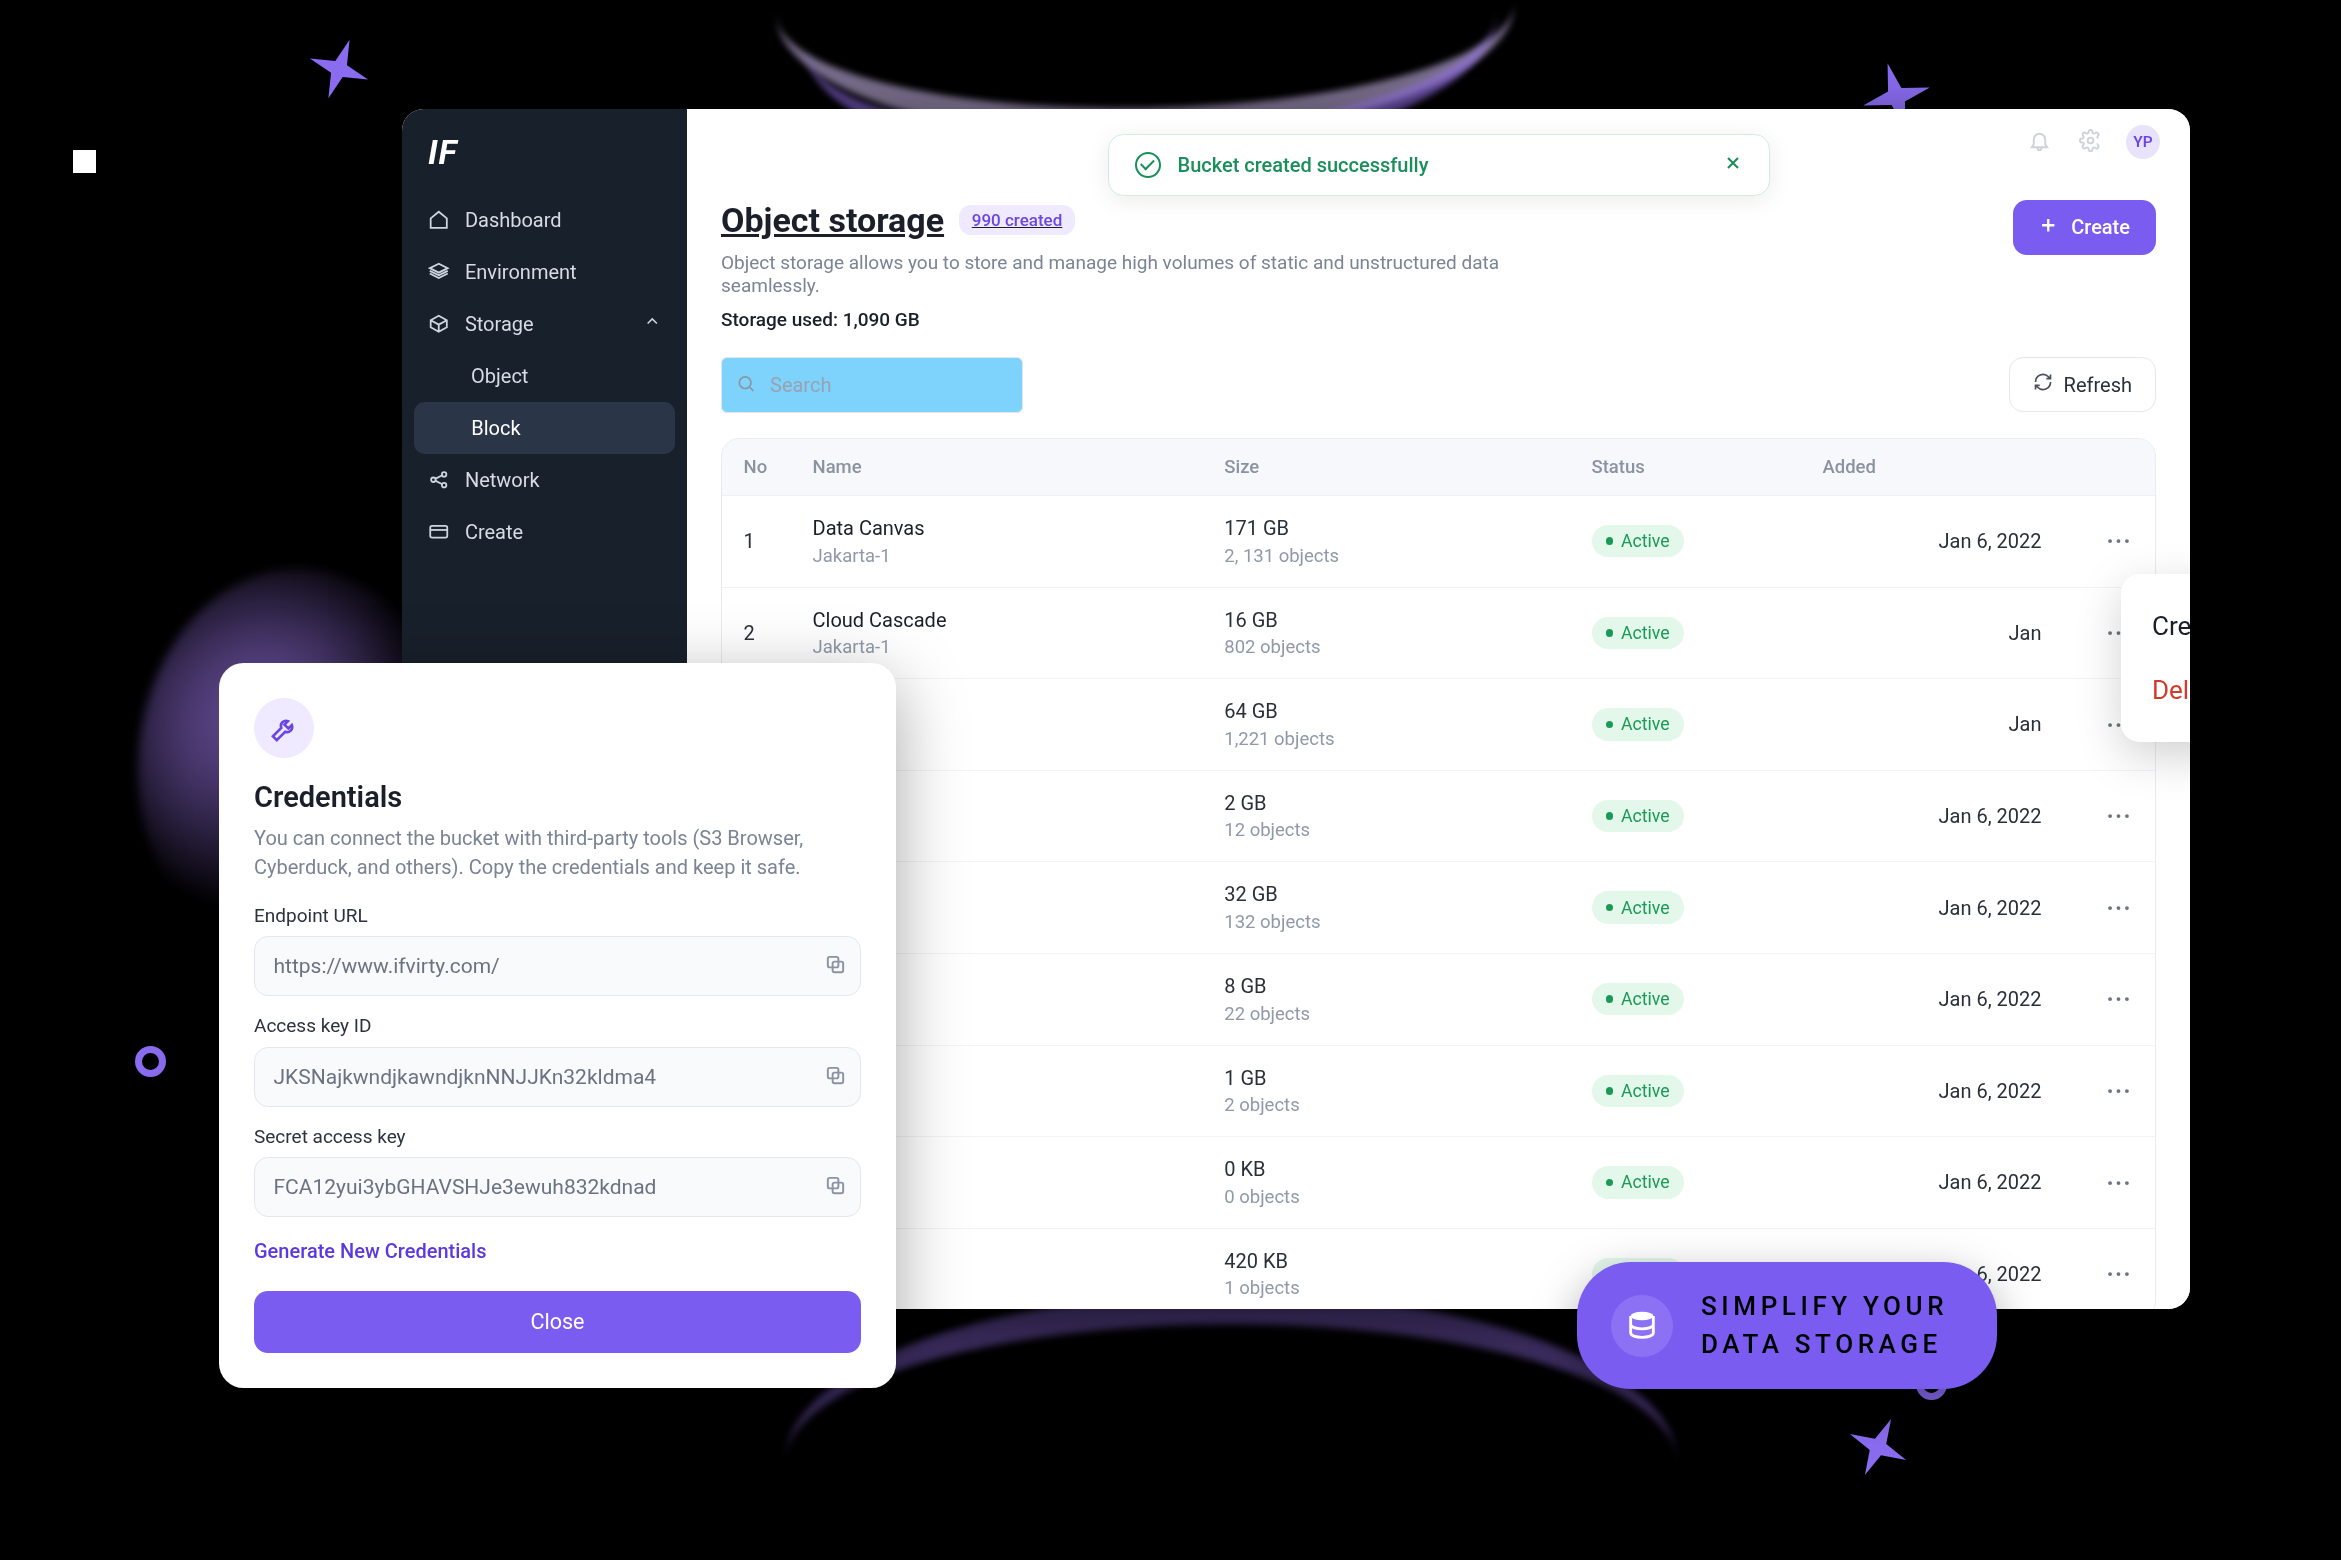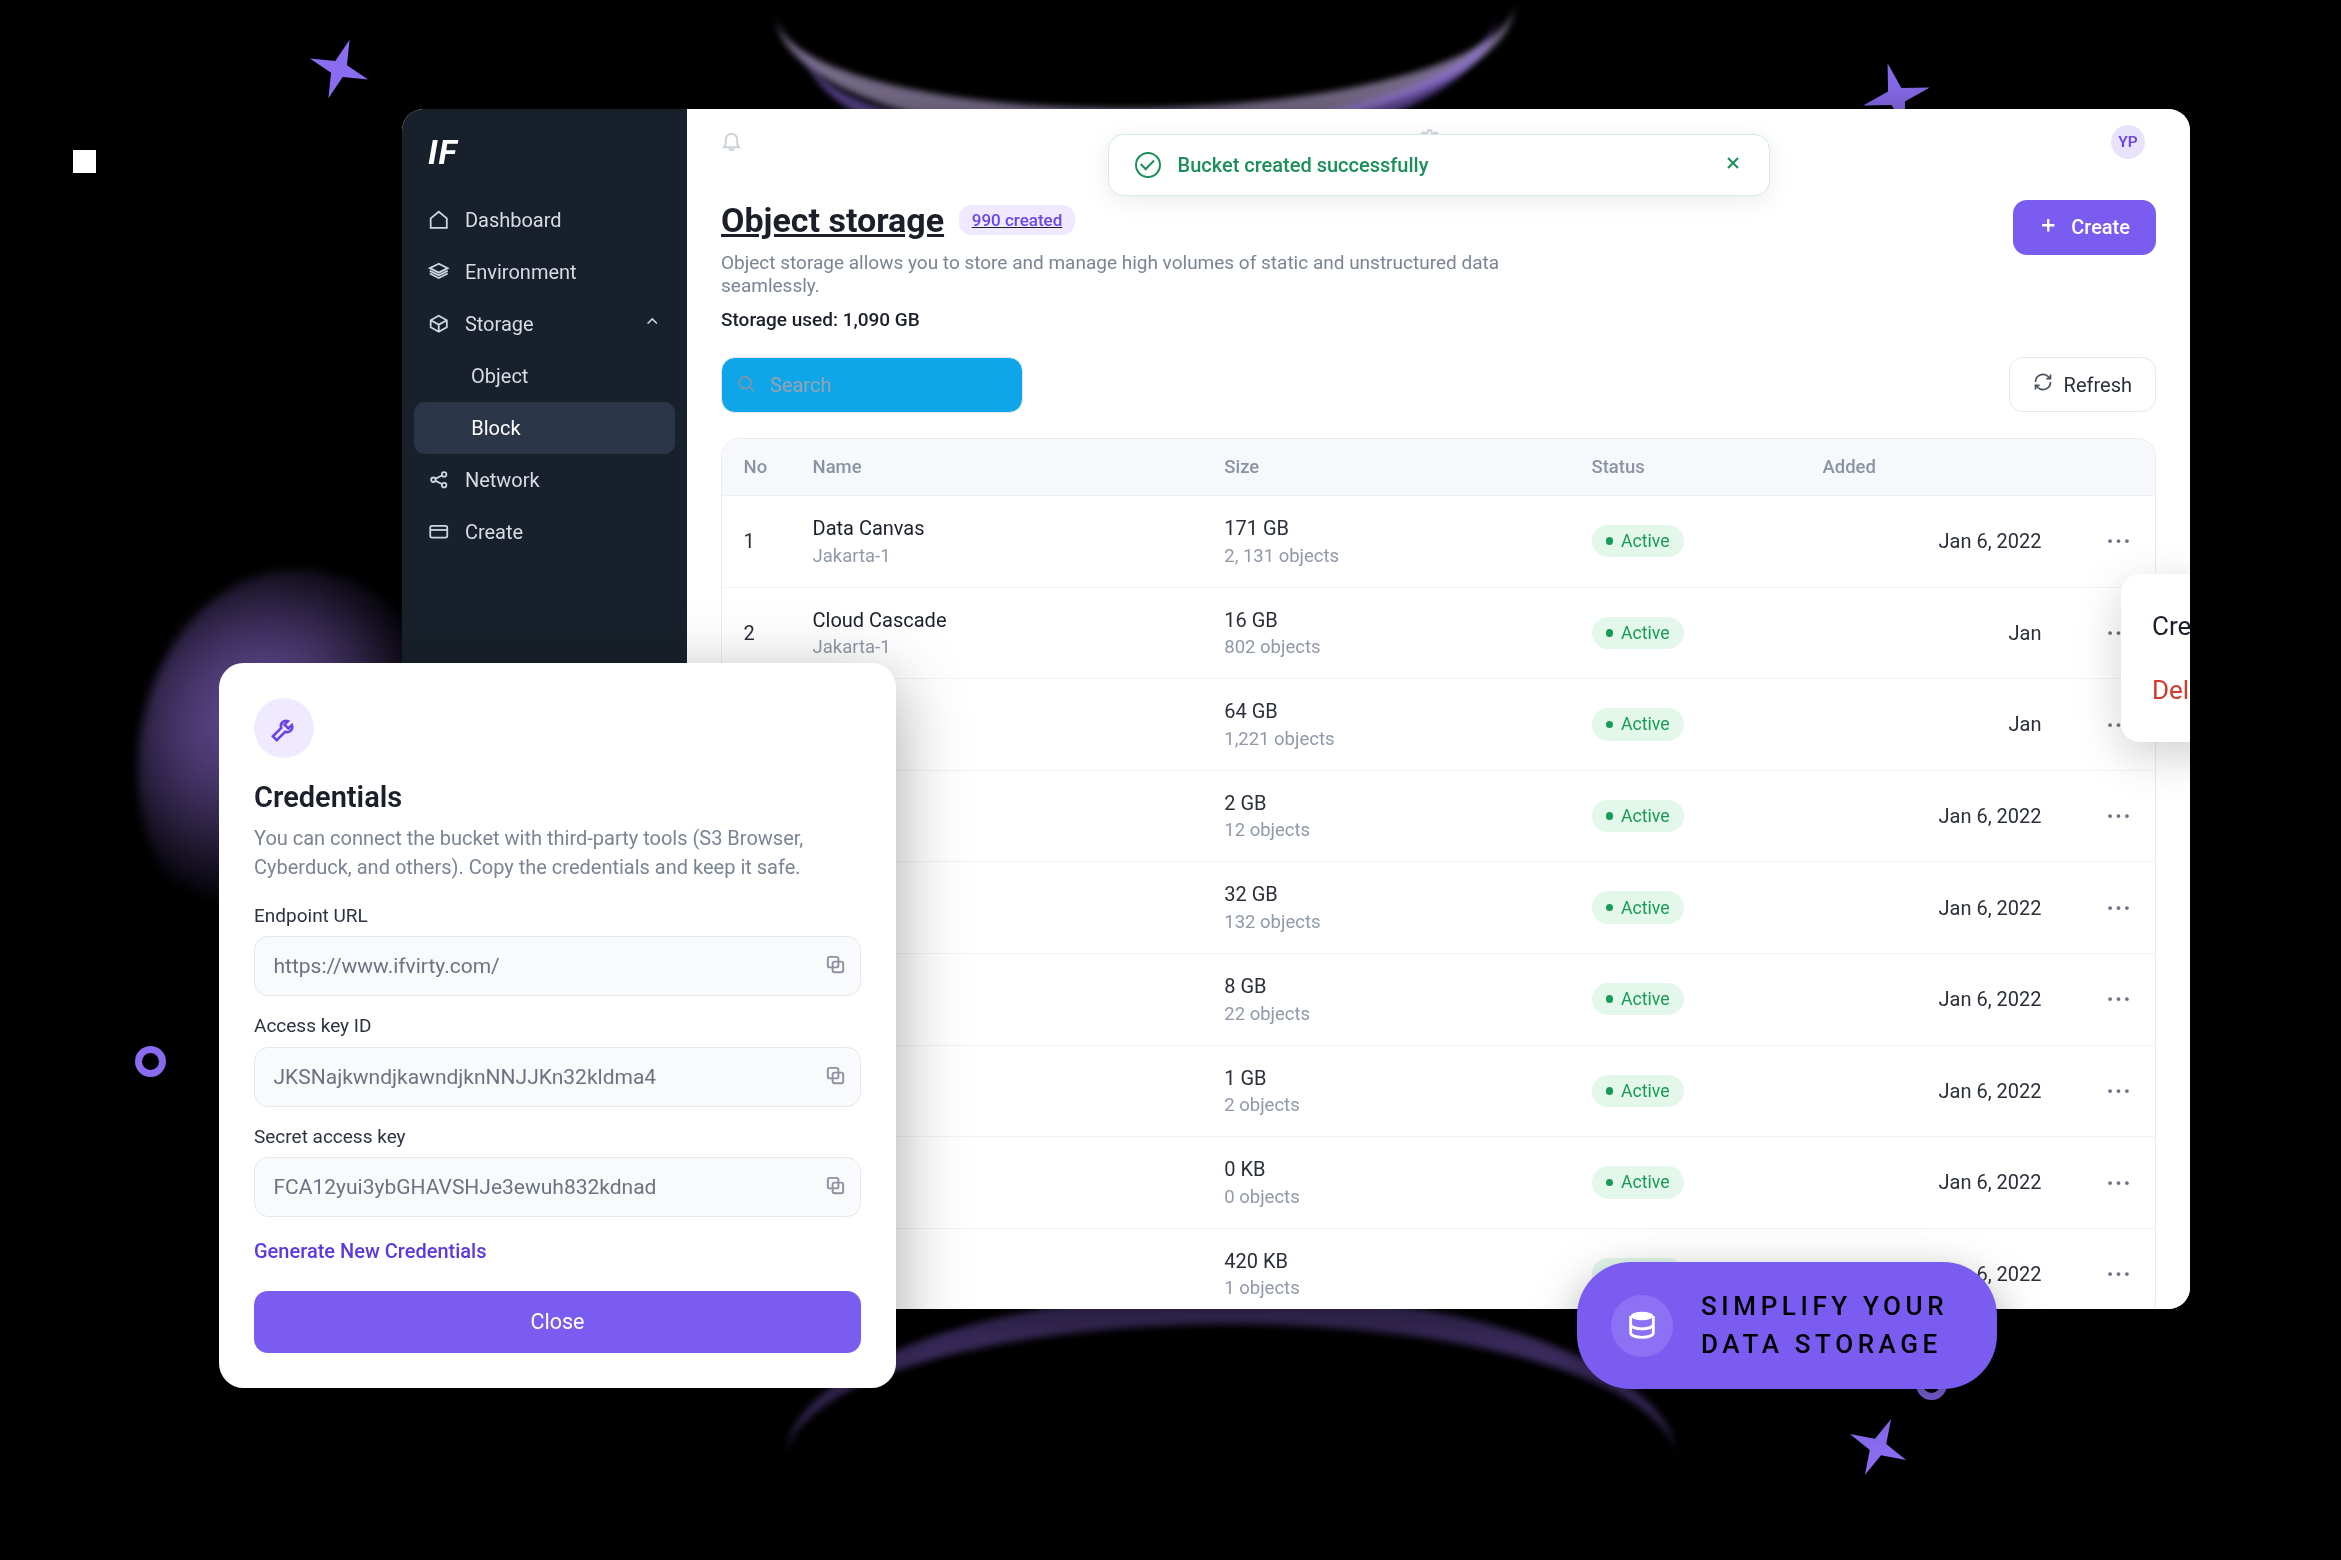--- a/index.html
+++ b/index.html
@@ -24,21 +24,21 @@
   .nav-item { display:flex; align-items:center; gap:15.4px; padding:14px 26px; font-size:20px; cursor:pointer; color:#d6dbe4; }
   .nav-item.level2 { padding-left:69px; }
   .nav-item.active { background:#2a3647; border-radius:10.8px; margin:0 12.3px; padding:14px 15.4px 14px 57px; color:#fff; }
   .nav-item .chev { margin-left:auto; }
   .nav-icon { width:21.5px; height:21.5px; display:inline-flex; align-items:center; justify-content:center; }
   .nav-icon svg { width:21.5px; height:21.5px; stroke:#cdd5e0; fill:none; stroke-width:2; }
 
   .content { flex:1; background:#fff; position:relative; padding:0; }
 
   
-  .topbar { position:absolute; left:0; right:16px; top:0; height:66px; display:flex; align-items:center; justify-content:space-between; gap:20px; padding:0 29px; }
+  .topbar { position:absolute; left:0; right:1px; top:0; height:66px; display:flex; align-items:center; justify-content:flex-end; gap:20px; padding:0 29px; }
   .topbar .icon-btn { width:31px; height:31px; display:flex; align-items:center; justify-content:center; cursor:pointer; }
   .topbar .icon-btn svg { width:23px; height:23px; stroke:#ccd2db; fill:none; stroke-width:2; }
   .avatar { width:34px; height:34px; border-radius:50%; background:#e9e2fb; color:#6b46e5; font-size:15.4px; font-weight:600; display:flex; align-items:center; justify-content:center; }
 
   
   .toast { position:absolute; left:50%; top:24.6px; transform:translateX(-50%); background:#fff; border:1.5px solid #cfeedd; border-radius:15.4px; padding:17px 26px; display:flex; align-items:center; gap:17px; box-shadow:0 4.6px 23px rgba(0,0,0,0.08); min-width:662px; z-index:20; }
   .toast-check { width:26px; height:26px; border-radius:50%; border:2.3px solid #1a8f5a; display:flex; align-items:center; justify-content:center; }
   .toast-check::after { content:""; width:10.8px; height:6.2px; border-left:2.3px solid #1a8f5a; border-bottom:2.3px solid #1a8f5a; transform:rotate(-45deg); margin-top:-3.1px; }
   .toast-text { color:#1a8f5a; font-size:20px; font-weight:500; flex:1; }
   .toast-close { cursor:pointer; }
@@ -49,21 +49,21 @@
   .page-title { font-size:34px; font-weight:700; color:#1a1f29; display:inline-flex; align-items:center; gap:15.4px;text-decoration:underline; }
   .badge-soft { background:#efeaff; color:#6b46e5; font-size:17px; padding:4.6px 12.3px; border-radius:12.3px; font-weight:500; }
   .page-desc { margin-top:10.8px; color:#7a8494; font-size:19px; max-width:846px; }
   .storage-used { margin-top:10.8px; font-size:19px; color:#1a1f29; font-weight:500; }
   .create-btn { background:#7a5cf0; color:#fff; border:none; border-radius:14px; padding:15.4px 26px; font-size:20px; font-weight:500; display:flex; align-items:center; gap:14px; cursor:pointer; }
   .create-btn svg { width:18.5px; height:18.5px; stroke:#fff; stroke-width:3; }
 
   
   .controls-row { display:flex; justify-content:space-between; align-items:center; padding:26px 34px 0 34px; }
   .search-wrap { position:relative; width:302px; }
-  .search-wrap input { width:100%; padding:15.4px 15.4px 15.4px 48px; border:1.5px solid #e4e7ee; border-radius:14px; font-size:20px; color:#3a3f4b; background:#0ea5e9; }
+  .search-wrap input { width:100%; padding:15.4px 15.4px 15.4px 48px; border:1.5px solid #e4e7ee; border-radius:6px; font-size:20px; color:#3a3f4b; background:#7dd3fc; }
   .search-wrap input::placeholder { color:#9aa2b1; }
   .search-wrap .sicon { position:absolute; left:15.4px; top:50%; transform:translateY(-50%); }
   .search-wrap .sicon svg { width:20px; height:20px; stroke:#8c94a3; fill:none; stroke-width:2; }
   .refresh-btn { background:#fff; border:1.5px solid #e4e7ee; border-radius:14px; padding:14px 23px; font-size:20px; color:#2a2f3a; display:flex; align-items:center; gap:10.8px; cursor:pointer; }
   .refresh-btn svg { width:20px; height:20px; stroke:#4a505c; fill:none; stroke-width:2; }
 
   
   .table-card { margin:24.6px 34px 34px; border:1.5px solid #e8ebf1; border-radius:18.5px; overflow:hidden; }
   table.obj { width:100%; border-collapse:collapse; }
   table.obj thead th { text-align:left; background:#f7f8fb; color:#8b93a3; font-size:18.5px; font-weight:500; padding:17px 21.5px; border-bottom:1.5px solid #edf0f5; }

